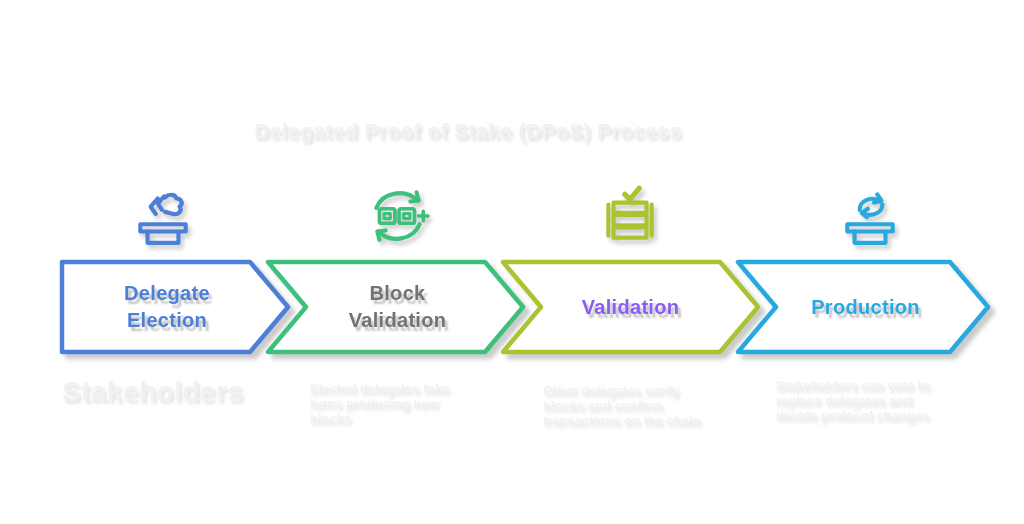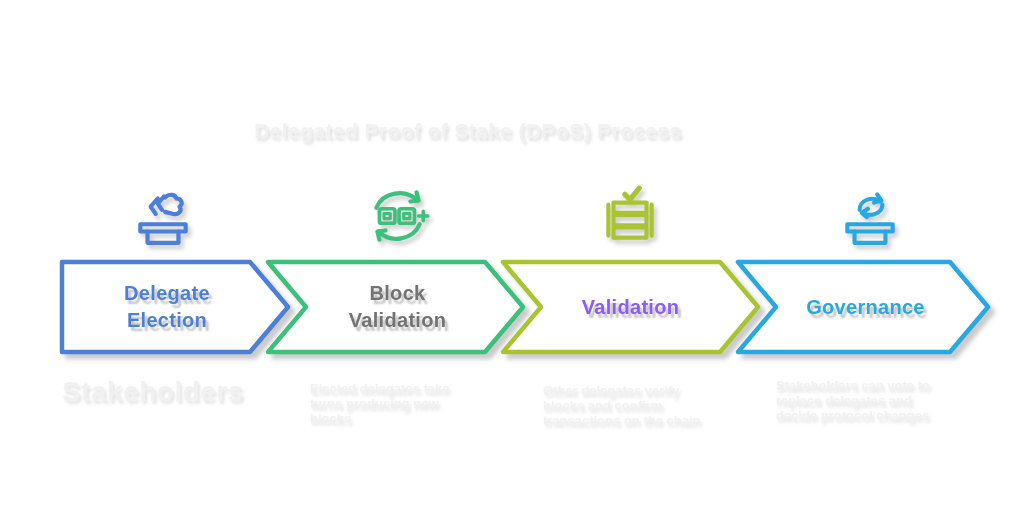--- a/index.html
+++ b/index.html
@@ -129,21 +129,21 @@
   </div>
   <div class="chevron-label label-2" style="color: #737373;">
     <span>Block</span>
     <span>Validation</span>
   </div>
   <div class="chevron-label label-3" style="color: #8b5cf6;">
     <span>Validation</span>
     <span></span>
   </div>
   <div class="chevron-label label-4" style="color: rgb(40, 168, 224);">
-    <span>Governance</span>
+    <span>Production</span>
     <span></span>
   </div>
 
   <div class="step-desc desc-1">Stakeholders</div>
   <div class="step-desc desc-2">Elected delegates take turns producing new blocks</div>
   <div class="step-desc desc-3">Other delegates verify blocks and confirm transactions on the chain</div>
   <div class="step-desc desc-4">Stakeholders can vote to replace delegates and decide protocol changes</div>
 
 </div>
 

